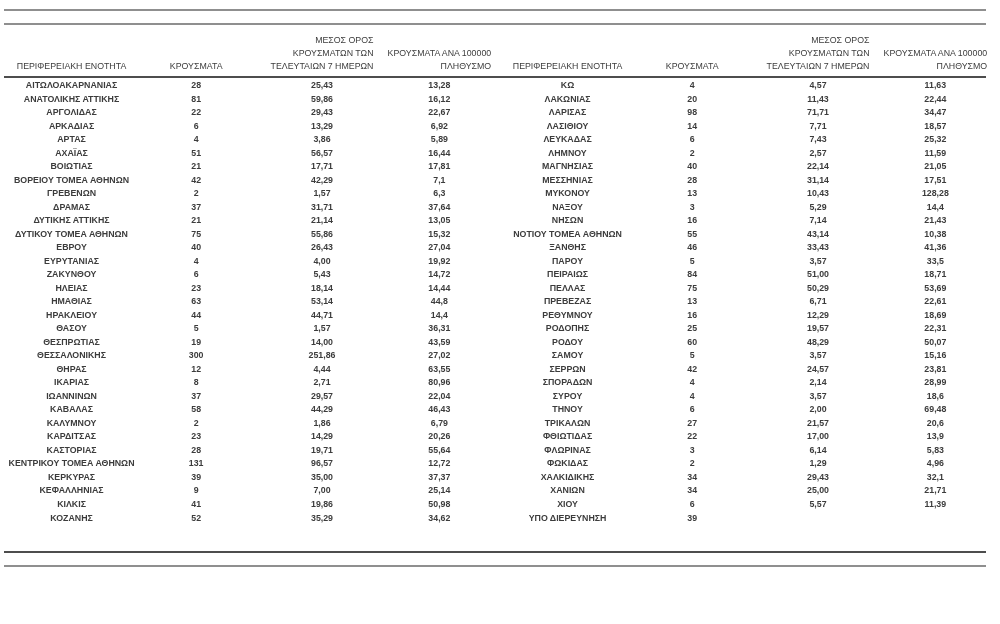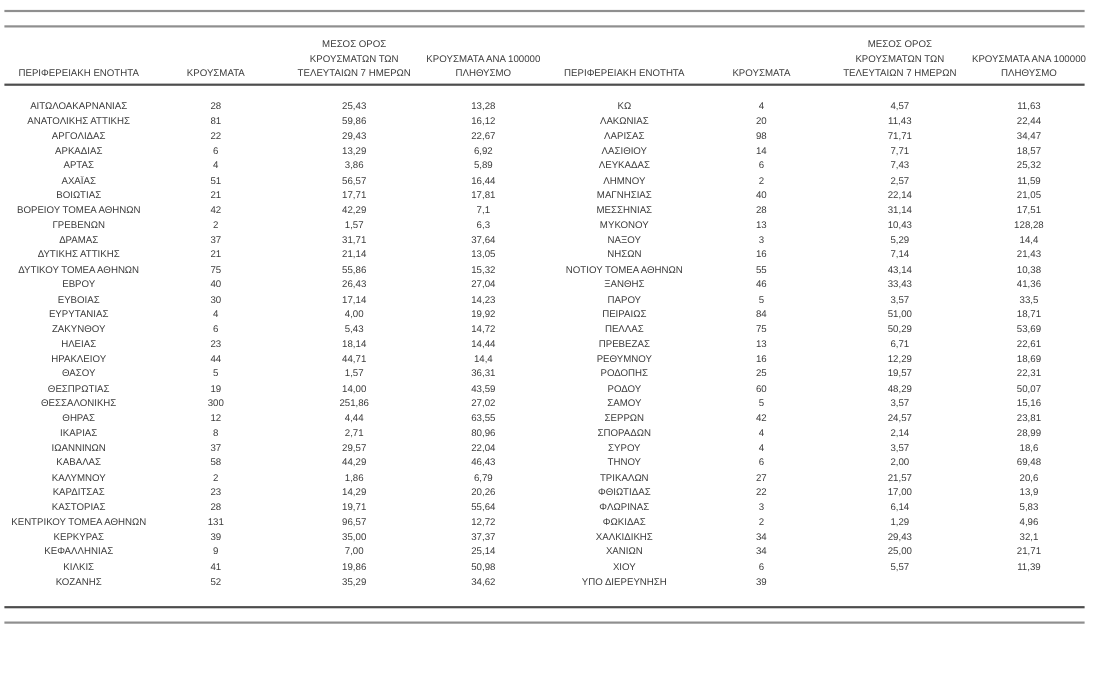--- a/index.html
+++ b/index.html
@@ -22,25 +22,25 @@
   .thead{
     display:grid;
     grid-template-columns:27.5% 24% 28% 20.5%;
     align-items:end;
     height:39px;
     font-size:8.8px;
     line-height:13px;
   }
   .hcell{
     justify-self:center;
-    text-align:center;
+    text-align:right;
     white-space:pre;
     width:max-content;
   }
-  .tbody{margin-top:17px;}
+  .tbody{margin-top:6px;font-weight:bold;}
   .trow{
     display:grid;
     grid-template-columns:27.5% 24% 28% 20.5%;
     height:13.52px;
   }
   .tcell{
     font-size:8.8px;
     line-height:13.52px;
     text-align:center;
     white-space:nowrap;
@@ -140,42 +140,42 @@
             <div class="tcell">55,86</div>
             <div class="tcell">15,32</div>
           </div>
           <div class="trow">
             <div class="tcell">ΕΒΡΟΥ</div>
             <div class="tcell">40</div>
             <div class="tcell">26,43</div>
             <div class="tcell">27,04</div>
           </div>
           <div class="trow">
-            <div class="tcell">ΕΥΒΟΙΑΣ</div>
-            <div class="tcell">30</div>
-            <div class="tcell">17,14</div>
-            <div class="tcell">14,23</div>
-          </div>
-          <div class="trow">
             <div class="tcell">ΕΥΡΥΤΑΝΙΑΣ</div>
             <div class="tcell">4</div>
             <div class="tcell">4,00</div>
             <div class="tcell">19,92</div>
           </div>
           <div class="trow">
             <div class="tcell">ΖΑΚΥΝΘΟΥ</div>
             <div class="tcell">6</div>
             <div class="tcell">5,43</div>
             <div class="tcell">14,72</div>
           </div>
           <div class="trow">
             <div class="tcell">ΗΛΕΙΑΣ</div>
             <div class="tcell">23</div>
             <div class="tcell">18,14</div>
             <div class="tcell">14,44</div>
+          </div>
+          <div class="trow">
+            <div class="tcell">ΗΜΑΘΙΑΣ</div>
+            <div class="tcell">63</div>
+            <div class="tcell">53,14</div>
+            <div class="tcell">44,8</div>
           </div>
           <div class="trow">
             <div class="tcell">ΗΡΑΚΛΕΙΟΥ</div>
             <div class="tcell">44</div>
             <div class="tcell">44,71</div>
             <div class="tcell">14,4</div>
           </div>
           <div class="trow">
             <div class="tcell">ΘΑΣΟΥ</div>
             <div class="tcell">5</div>

